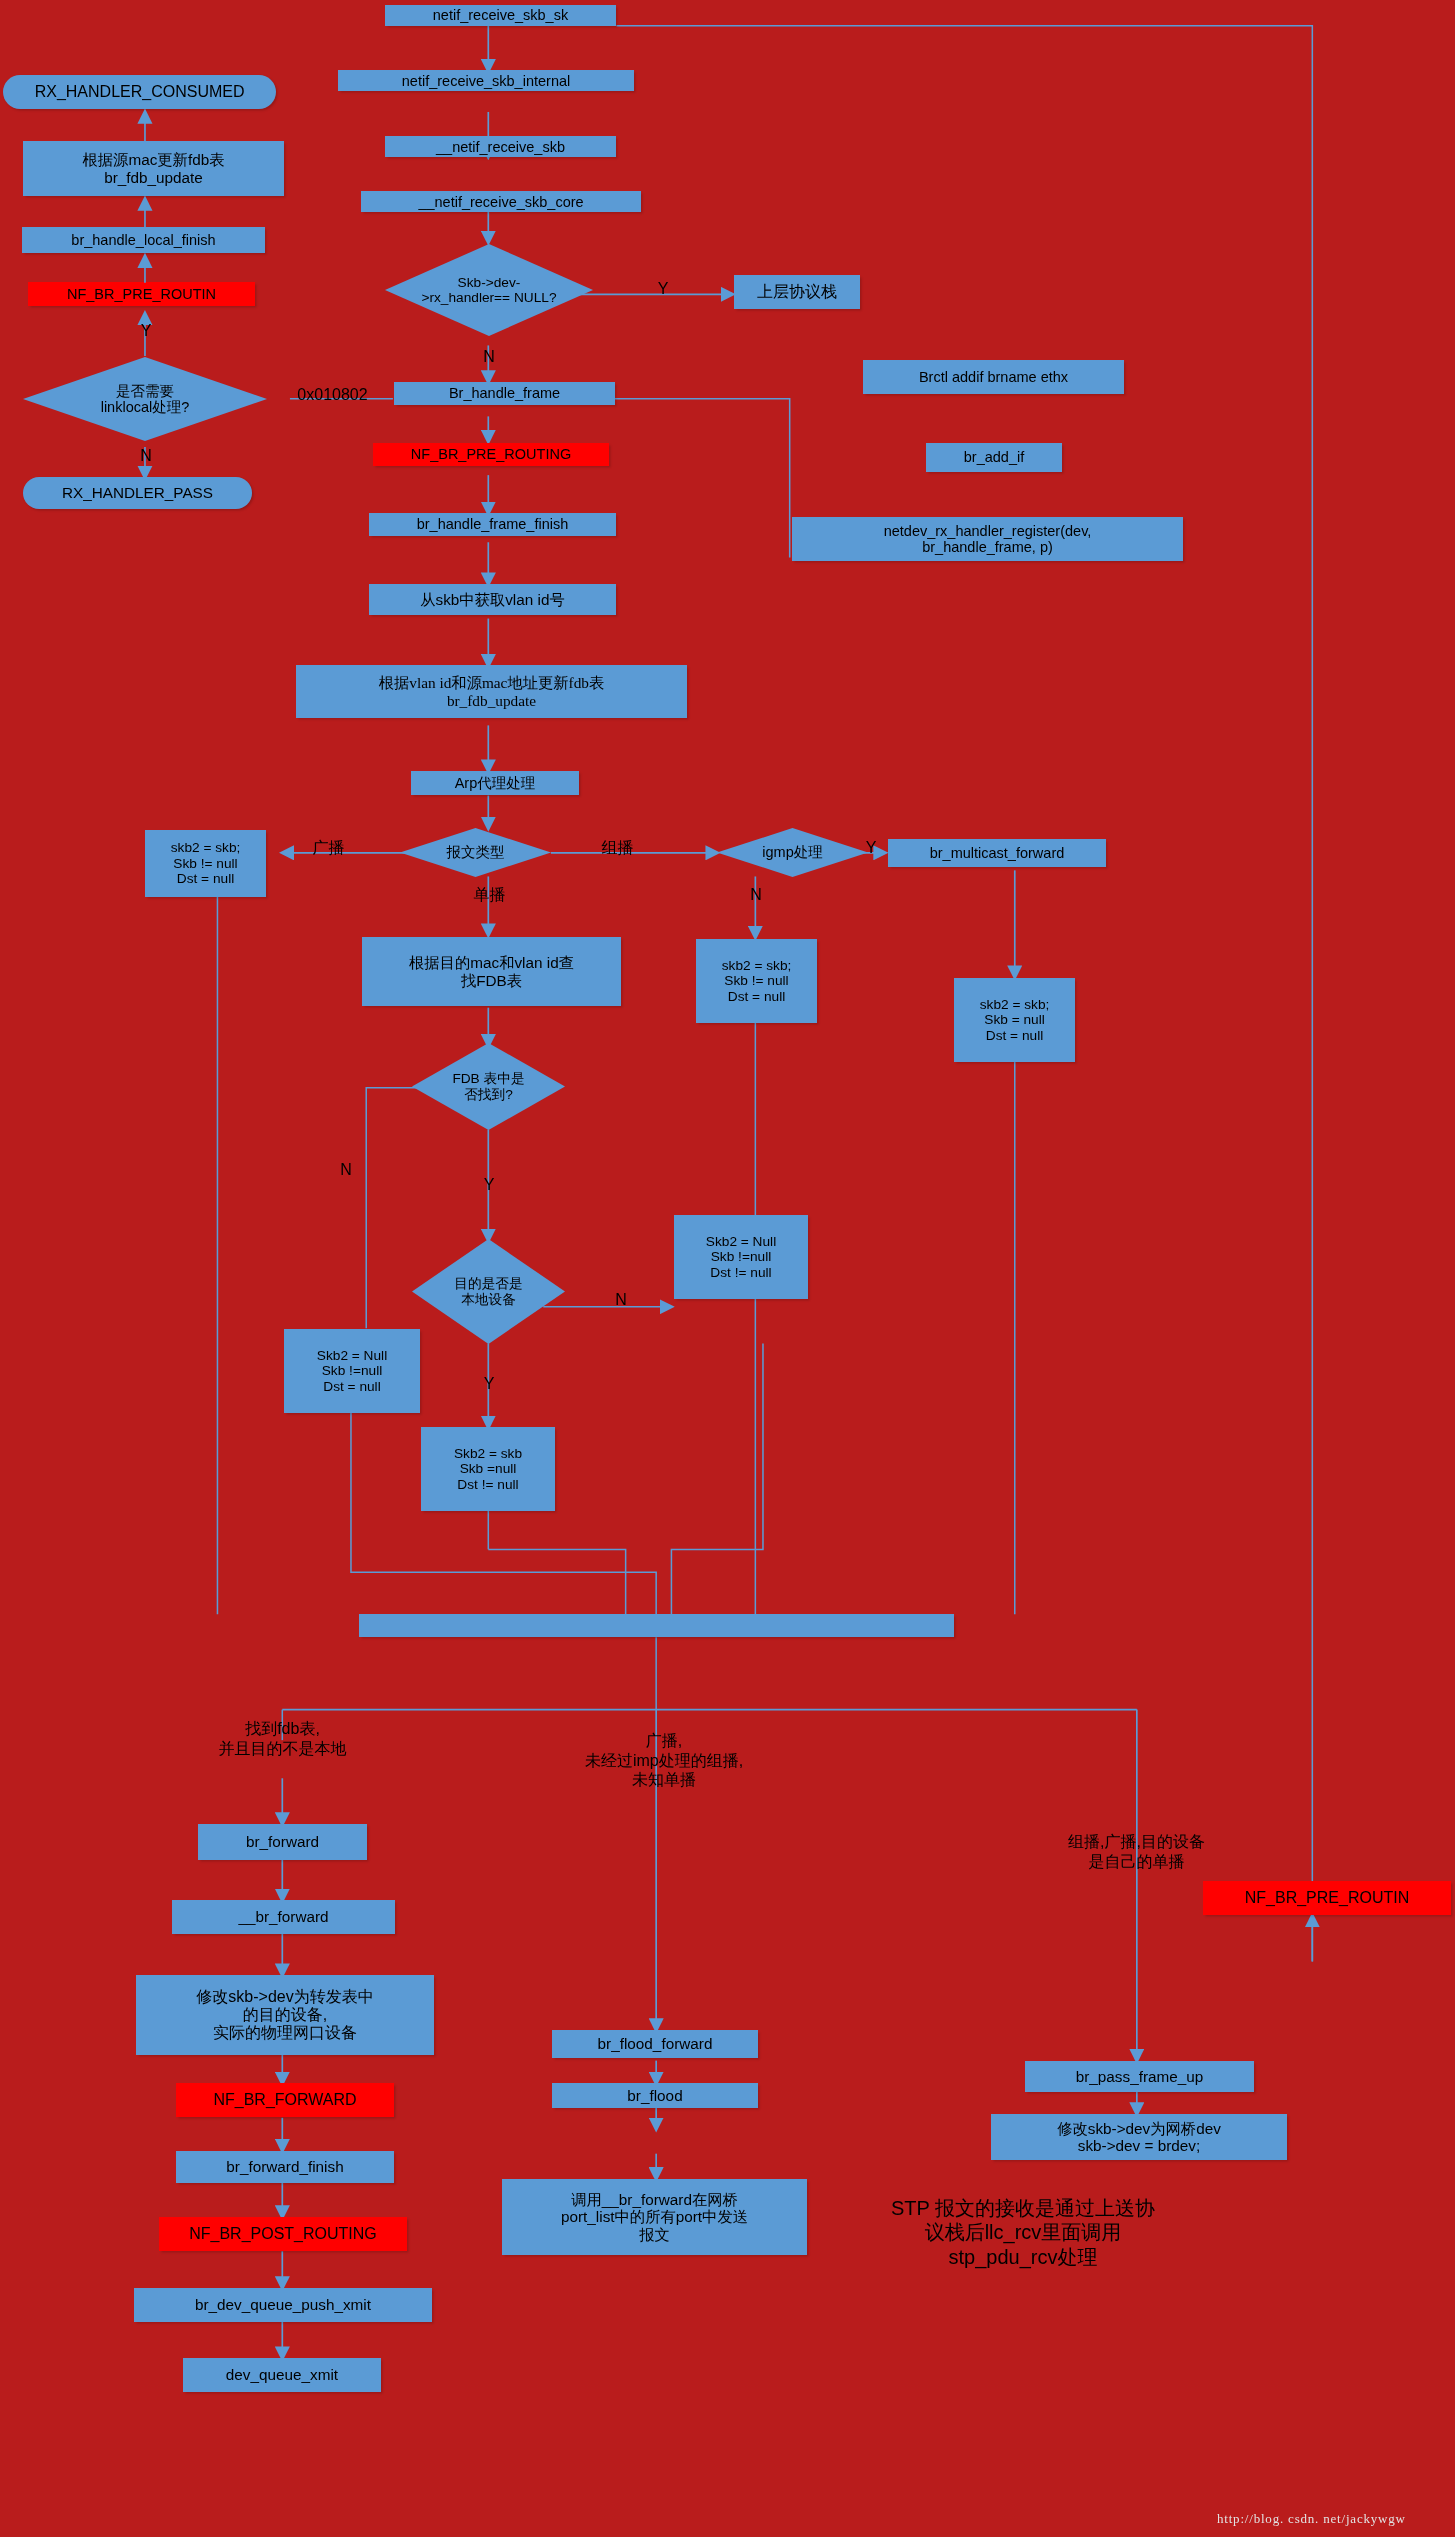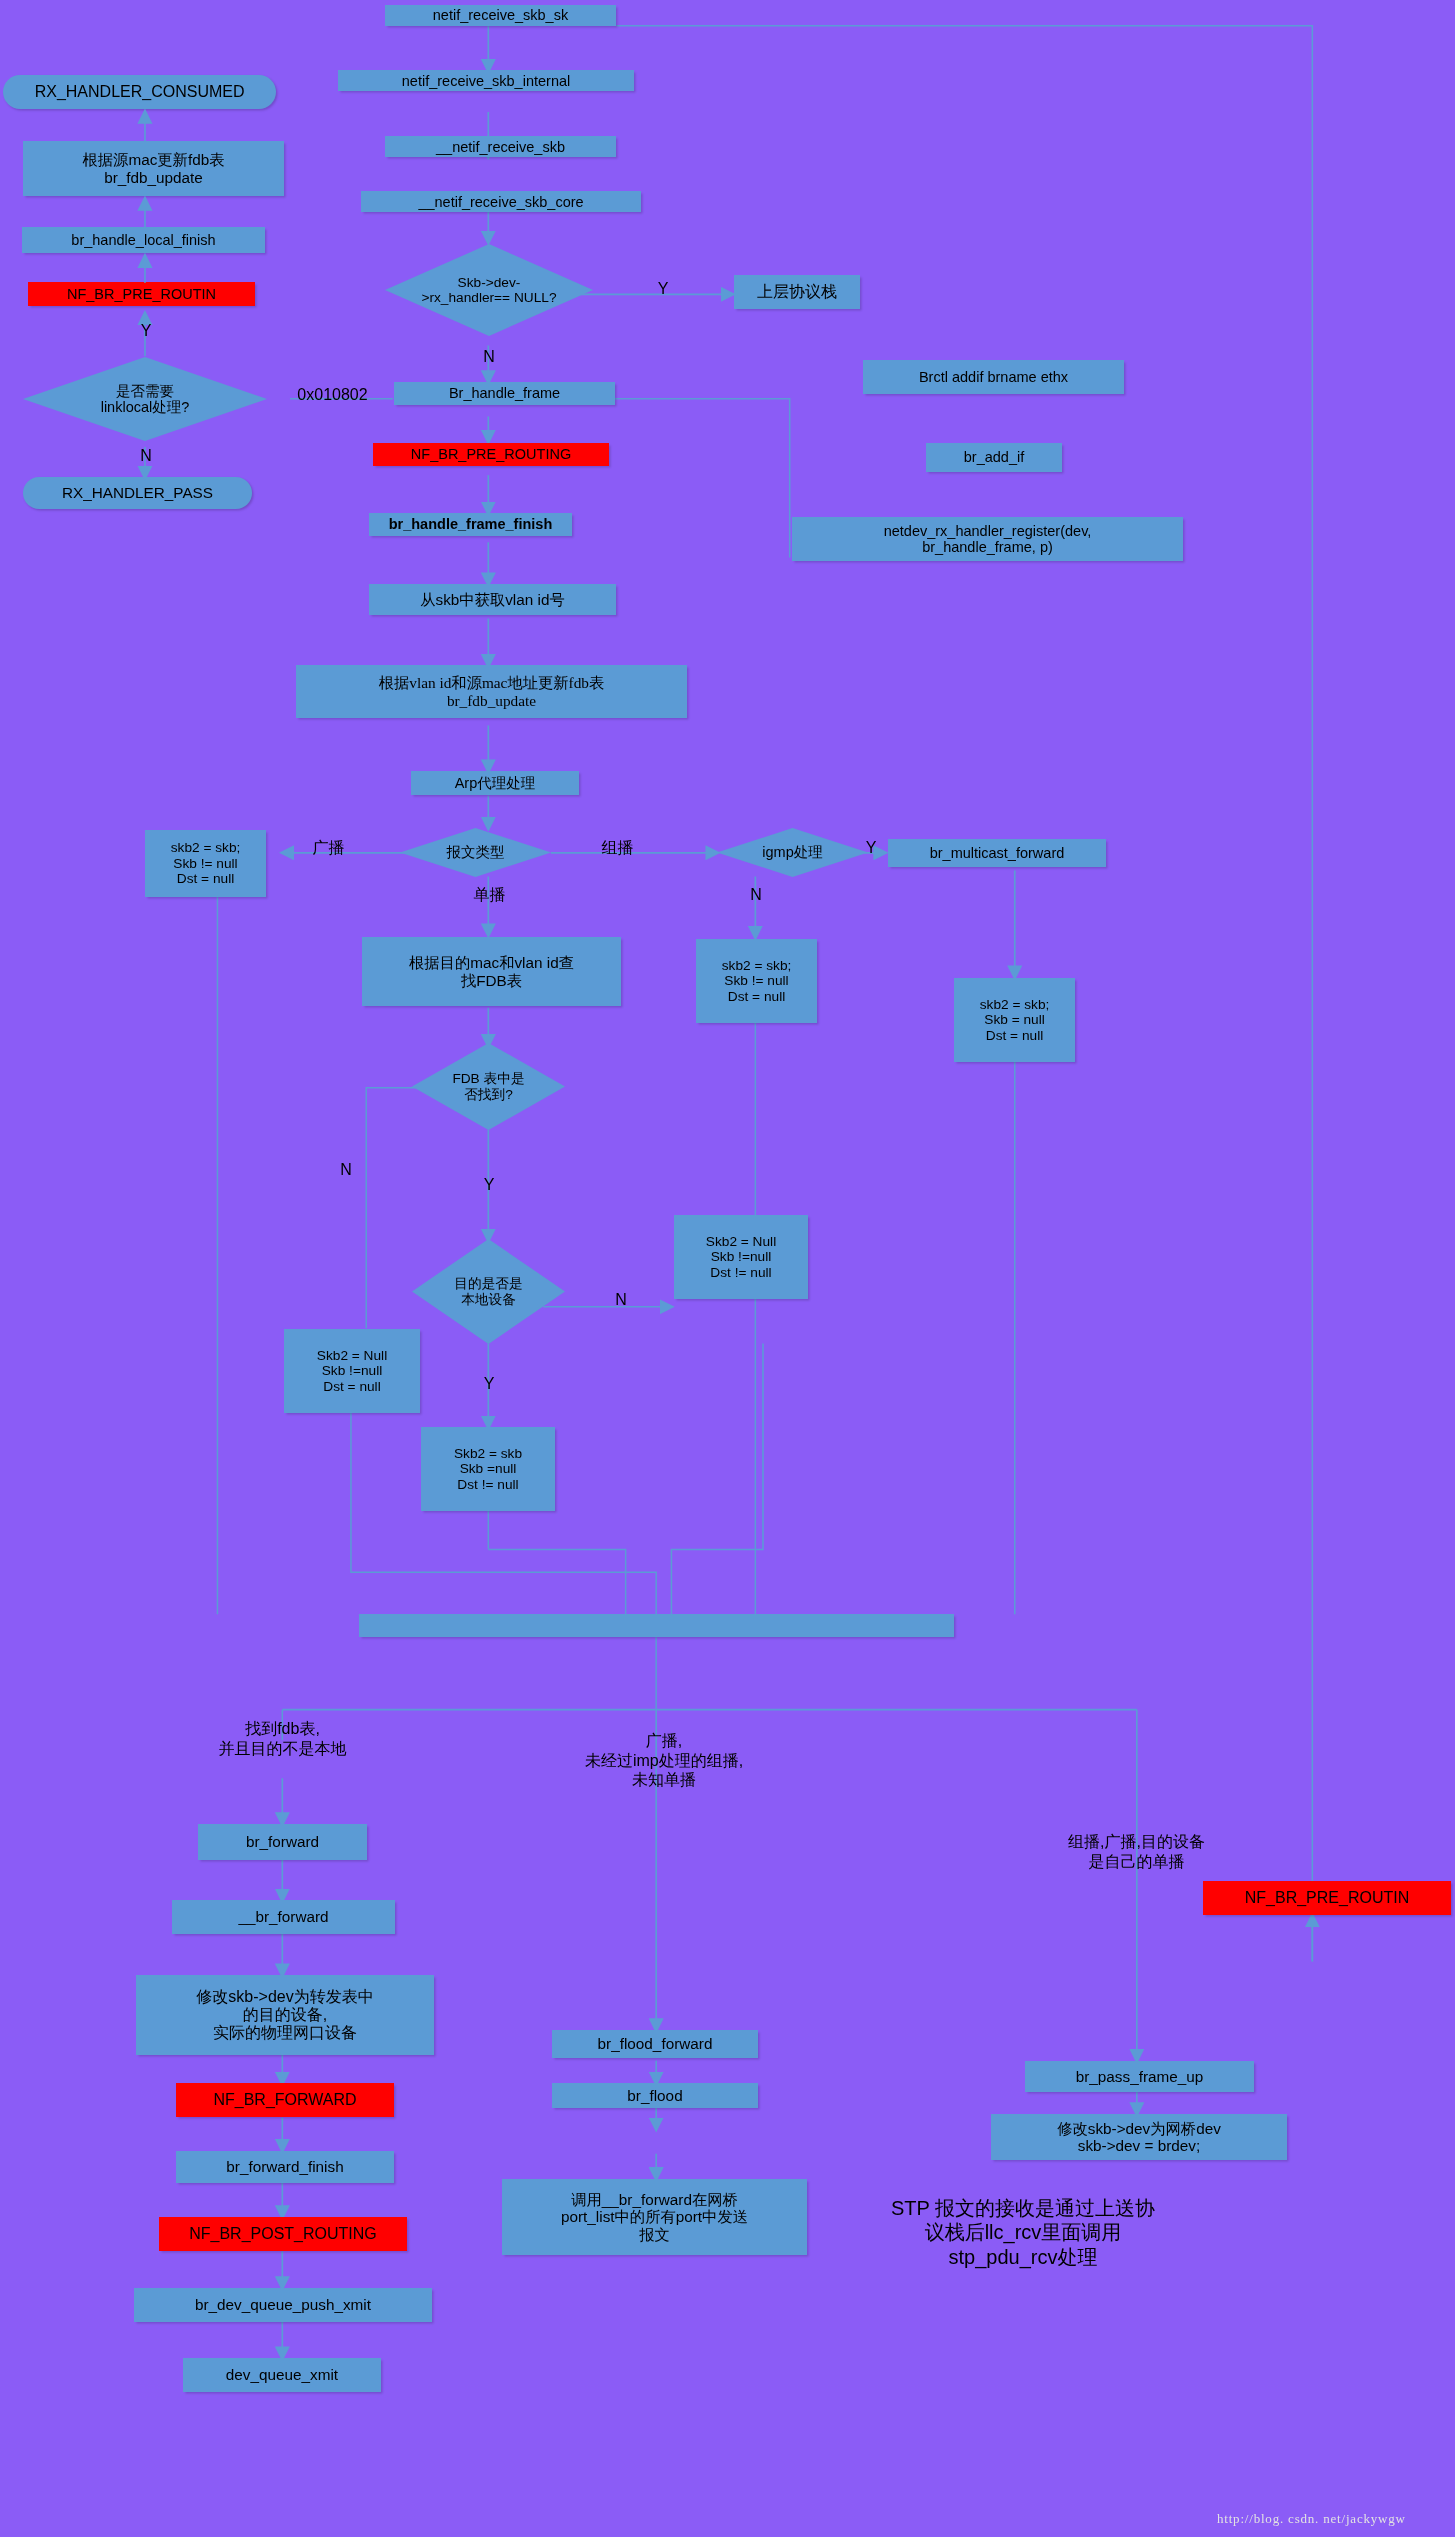--- a/index.html
+++ b/index.html
@@ -7,21 +7,21 @@
     padding: 0;
     background: #ffffff;
   }
   body {
     font-family: "Liberation Sans", "DejaVu Sans", sans-serif;
   }
   #canvas {
     position: relative;
     width: 1455px;
     height: 2538px;
-    background: #8b5cf6;
+    background: #b91c1c;
     overflow: hidden;
   }
   .node {
     position: absolute;
     box-sizing: border-box;
     display: flex;
     align-items: center;
     justify-content: center;
     text-align: center;
     color: #000000;
@@ -208,21 +208,21 @@
     <div class="diamond-label" style="font-size:13.7px;">Skb-&gt;dev-
 &gt;rx_handler== NULL?</div>
   </div>
 
   <div class="node proc" style="left:734px;top:275px;width:126px;height:34px;font-size:16px;">上层协议栈</div>
 
   <div class="node proc" style="left:394px;top:382px;width:221px;height:23px;font-size:14.5px;">Br_handle_frame</div>
 
   <div class="node hook" style="left:373px;top:443px;width:236px;height:23px;font-size:14.5px;">NF_BR_PRE_ROUTING</div>
 
-  <div class="node proc" style="left:369px;top:513px;width:203px;height:23px;font-size:14.5px;font-weight:bold;">br_handle_frame_finish</div>
+  <div class="node proc" style="left:369px;top:513px;width:247px;height:23px;font-size:14.5px;">br_handle_frame_finish</div>
 
   <div class="node proc" style="left:369px;top:584px;width:247px;height:30.5px;font-size:15.3px;">从skb中获取vlan id号</div>
 
   <div class="node proc" style="left:296px;top:665px;width:391px;height:53px;font-size:15.3px;font-family:Liberation Serif, serif;">根据vlan id和源mac地址更新fdb表
 br_fdb_update</div>
 
   <div class="node proc" style="left:411px;top:771px;width:168px;height:24.4px;font-size:14.5px;">Arp代理处理</div>
 
   <div class="diamond-wrap" style="left:400px;top:828px;width:151px;height:49px;">
     <div class="diamond-shape"></div>

